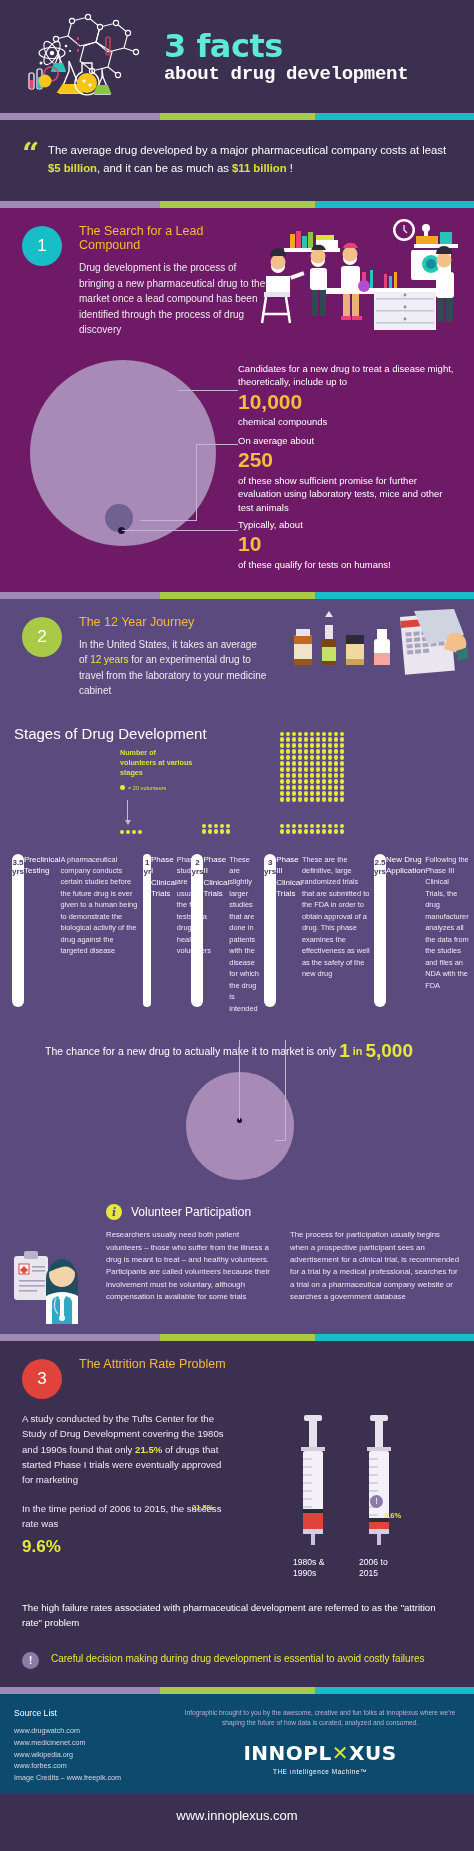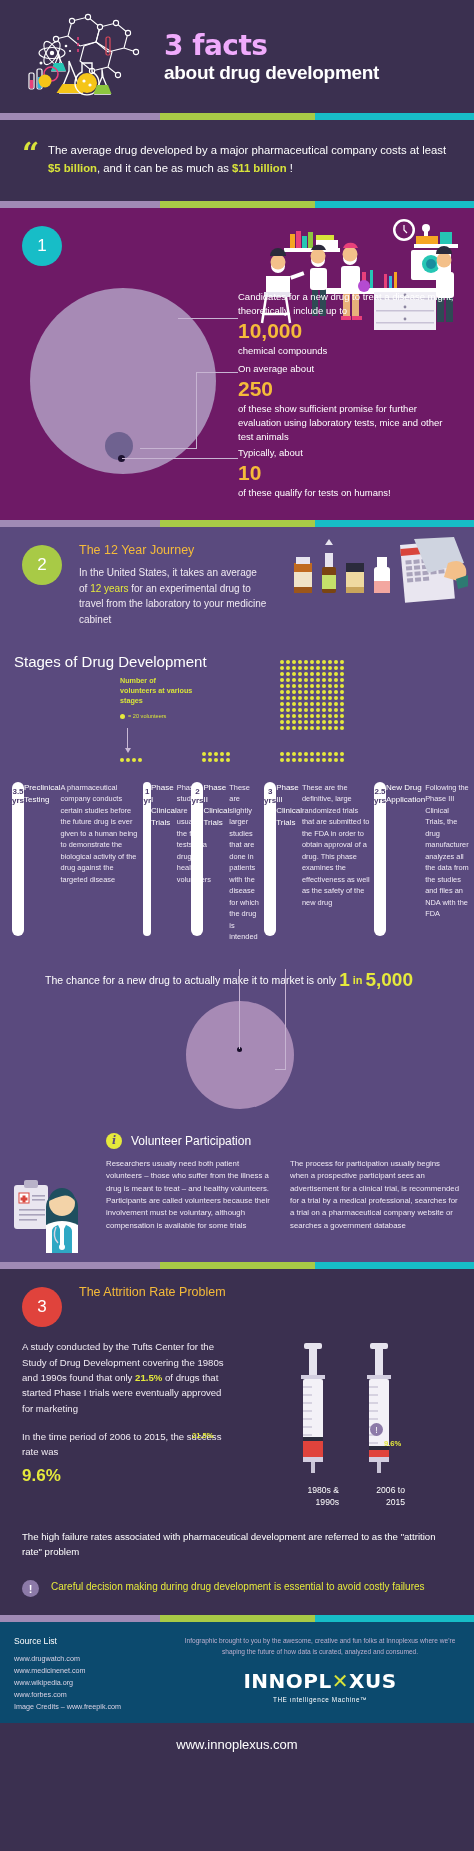--- a/index.html
+++ b/index.html
@@ -21,28 +21,28 @@
   .header {
     background: #3b3050;
     height: 113px;
     display: flex;
     align-items: center;
     padding-left: 26px;
   }
   .hdr-art { width: 122px; height: 92px; flex: none; }
   .hdr-titles { padding-left: 16px; padding-top: 4px; }
   .hdr-main {
-    font-size: 28px; font-weight: bold; color: #f0abfc;
+    font-size: 32px; font-weight: bold; color: #5eead4;
     letter-spacing: -0.5px; line-height: 1.0;
     font-family: "DejaVu Sans", sans-serif;
   }
   .hdr-sub {
     font-size: 19px; font-weight: bold; color: #ffffff;
     letter-spacing: -0.3px; line-height: 1.35;
-    font-family: Liberation Sans, sans-serif;
+    font-family: Liberation Mono, monospace;
   }
 
   
   .quote-band { background: #3b3050; padding: 22px 24px 24px 22px; display: flex; }
   .quote-mark {
     color: #d8e33a; font-size: 30px; font-weight: bold;
     line-height: 0.8; flex: none; width: 26px; font-family: "DejaVu Serif", serif;
   }
   .quote-text { font-size: 11.3px; line-height: 1.55; color: #ffffff; }
   .hl-yellow { color: #d8e33a; font-weight: bold; }
@@ -148,21 +148,21 @@
   
   .sec3 { background: #3b3050; padding: 16px 0 18px 0; position: relative; }
   .sec3-body { display: flex; padding: 12px 16px 0 22px; }
   .sec3-left { width: 212px; font-size: 9.6px; line-height: 1.6; color: #f0eaf2; }
   .sec3-left .pct { font-size: 9.6px; color: #e5e93c; font-weight: bold; }
   .sec3-left .pctbig { font-size: 17px; color: #e5e93c; font-weight: bold; display: block; margin-top: 2px; }
   .sec3-right { flex: 1; position: relative; }
 
   .syringe-row { display: flex; gap: 20px; justify-content: center; padding-top: 4px; }
   .syr-label { font-size: 8.6px; line-height: 1.35; color: #ffffff; }
-  .chart-labels { display: flex; gap: 20px; justify-content: center; margin-top: 6px; padding-left: 6px; text-align: right; }
+  .chart-labels { display: flex; gap: 20px; justify-content: center; margin-top: 6px; padding-left: 6px; }
 
   .bubble-label { position: absolute; font-size: 7.6px; color: #e5e93c; font-weight: bold; }
 
   .attrition { font-size: 9.6px; line-height: 1.6; color: #ffffff; padding: 20px 26px 0 22px; }
   .final-note { display: flex; padding: 20px 26px 0 22px; align-items: flex-start; }
   .final-icon {
     width: 17px; height: 17px; border-radius: 50%; background: #8c7aa8;
     color: #ffffff; font-size: 11px; font-weight: bold;
     display: flex; align-items: center; justify-content: center; flex: none; margin-top: 1px;
   }
@@ -263,20 +263,24 @@
 
   <div class="stripe">
     <div class="s1"></div>
     <div class="s2"></div>
     <div class="s3"></div>
   </div>
 
   <div class="sec1">
     <div class="sec-head">
       <div class="badge b1">1</div>
+      <div class="sec-head-text">
+        <div class="sec-title">The Search for a Lead Compound</div>
+        <div class="sec-body">Drug development is the process of bringing a new pharmaceutical drug to the market once a lead compound has been identified through the process of drug discovery</div>
+      </div>
     </div>
 
     <div class="sec-art">
       <svg viewBox="0 0 210 120" width="210" height="120">
         <circle cx="148" cy="16" r="11" fill="#ffffff"></circle>
         <circle cx="148" cy="16" r="8.5" fill="#6e1a66"></circle>
         <path d="M148 11 v5 l3 3" stroke="#ffffff" stroke-width="1.2" fill="none"></path>
         <rect x="28" y="34" width="56" height="4" fill="#ffffff"></rect>
         <rect x="34" y="20" width="5" height="14" fill="#f5a623"></rect>
         <rect x="40" y="17" width="5" height="17" fill="#e8407a"></rect>

